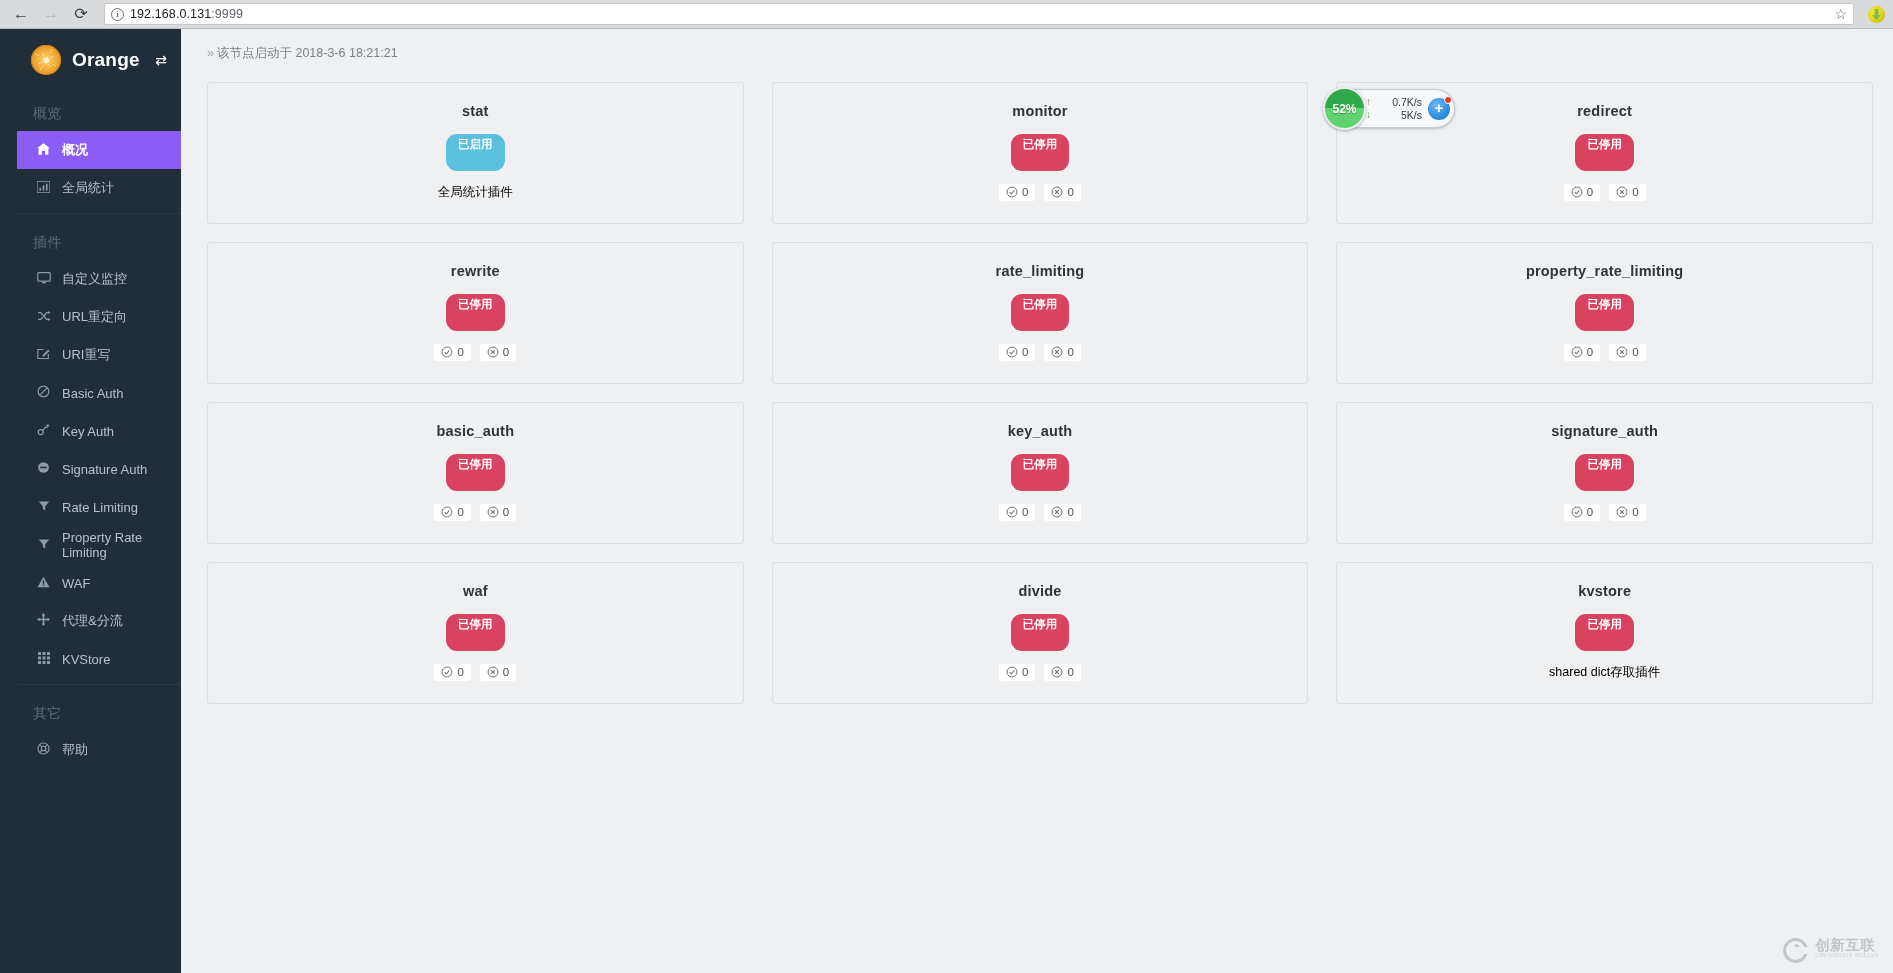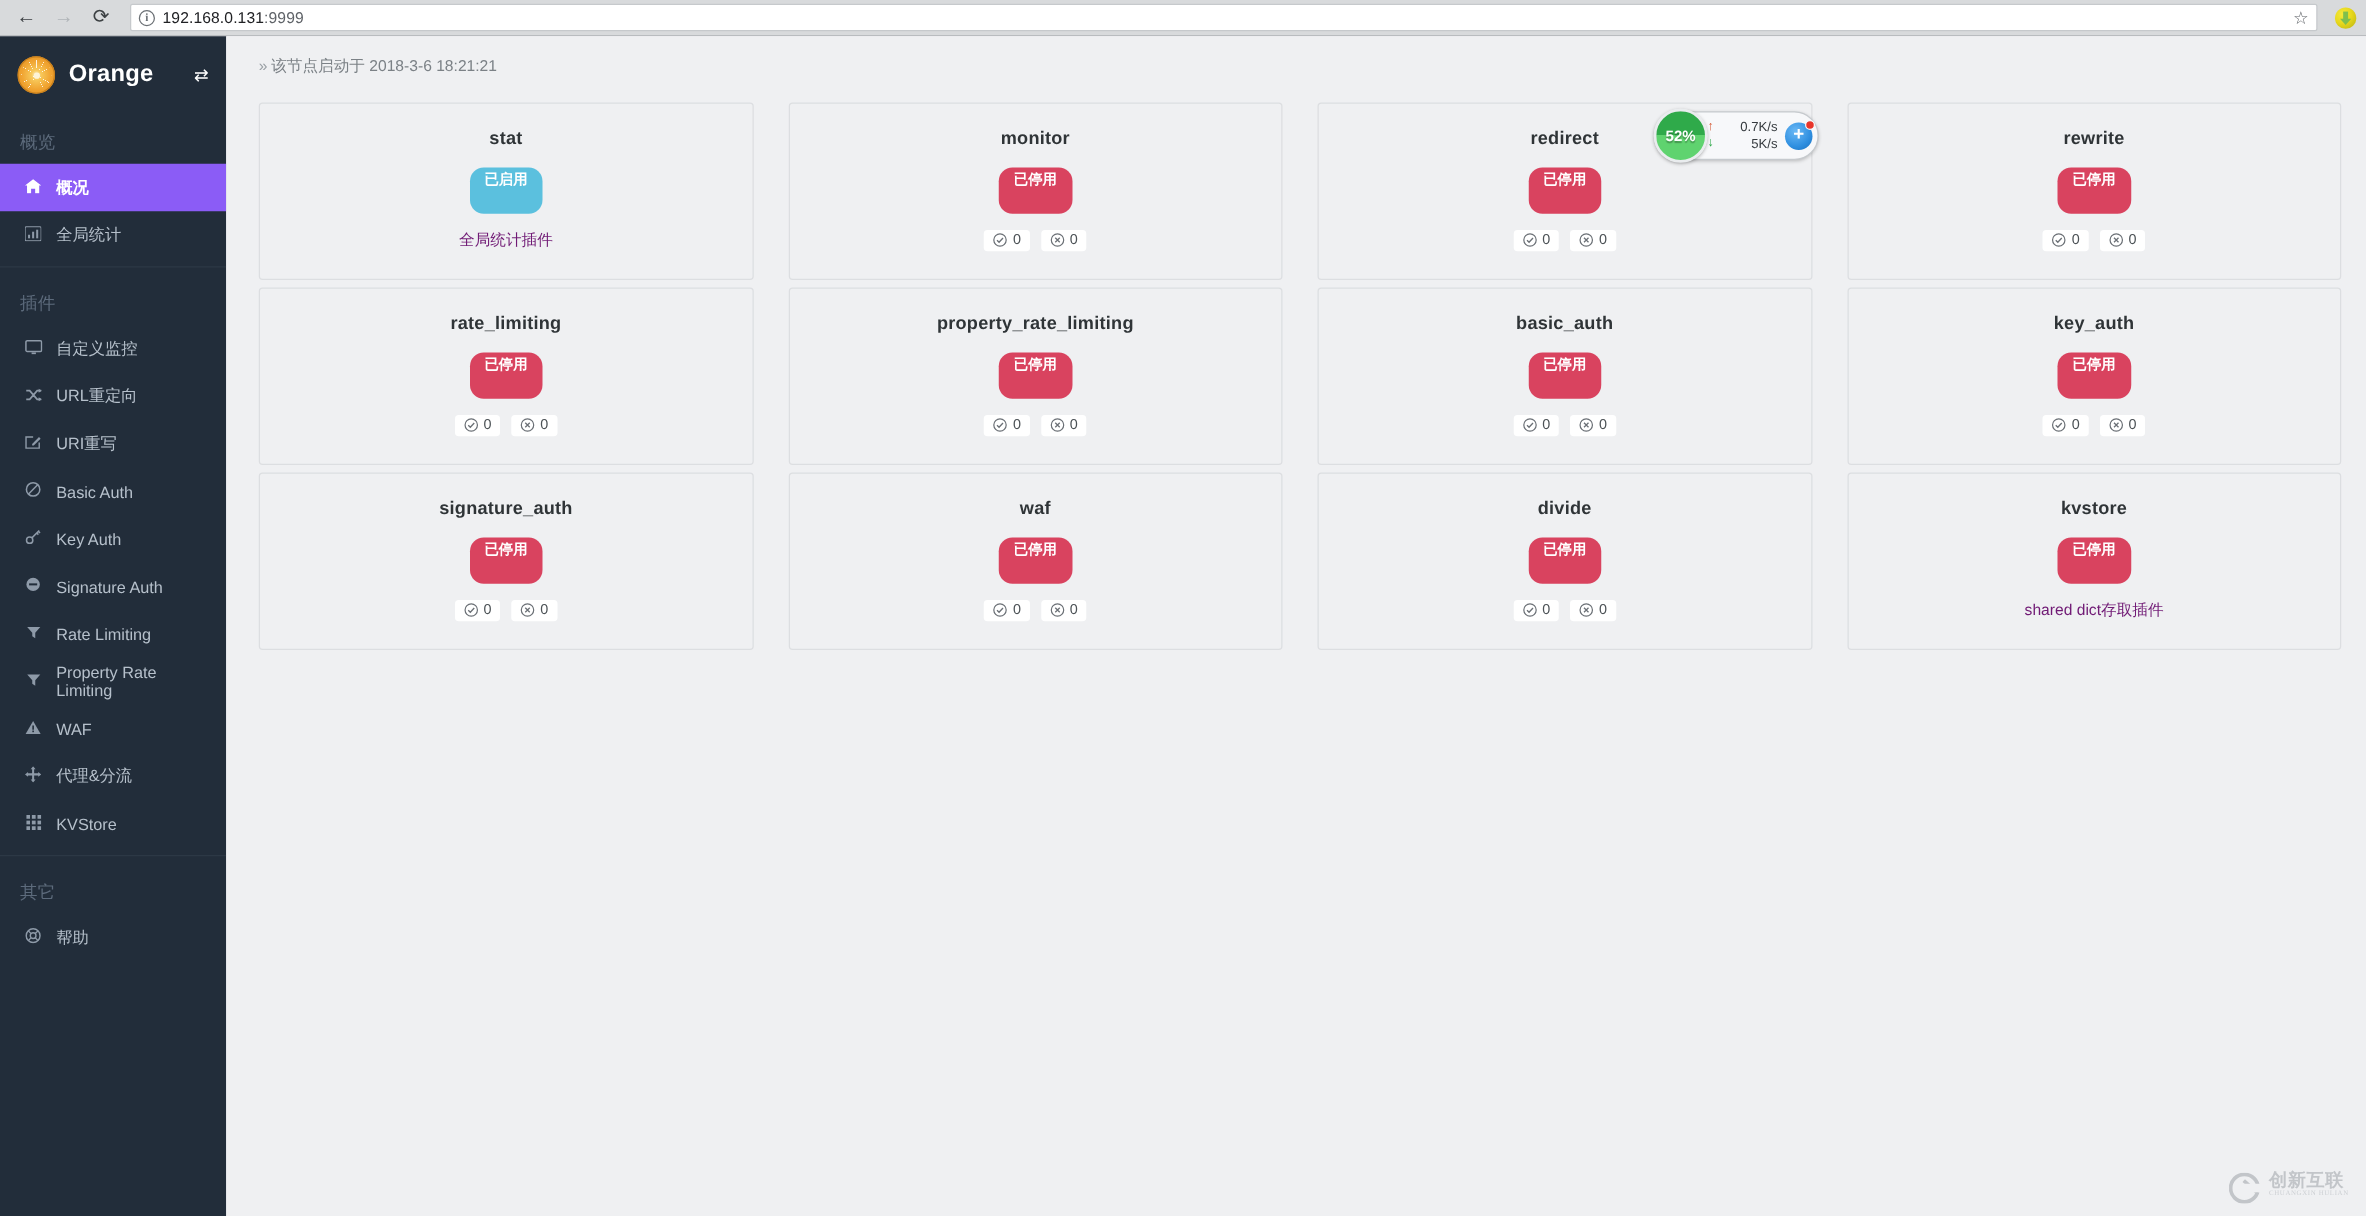--- a/index.html
+++ b/index.html
@@ -48,21 +48,21 @@
     background: #7fbf4d; clip-path: polygon(50% 0,100% 45%,72% 45%,72% 100%,28% 100%,28% 45%,0 45%);
     transform: scaleY(-1);
   }
 
   
   .app { display: flex; height: 944px; }
 
   
   .sidebar {
     width: 181px; flex: none; background: #222d3a;
-    height: 944px; overflow: hidden;
+    height: 944px; overflow: hidden; padding-left: 17px;
   }
   .brand {
     height: 62px; display: flex; align-items: center;
     padding: 0 14px; gap: 11px;
   }
   .orange-logo {
     width: 30px; height: 30px; border-radius: 50%; flex: none;
     background: radial-gradient(circle at 50% 50%, #fdf0c8 0%, #f7c85a 18%, #f0a330 55%, #e08a1e 100%);
     position: relative; box-shadow: 0 0 0 1px #c9801c inset;
   }
@@ -110,40 +110,40 @@
   }
   .page-title {
     font-size: 13px; font-weight: bold; color: #3d4348; margin-bottom: 11px;
   }
   .page-sub {
     font-size: 12.5px; color: #7b8186; margin-bottom: 20px;
   }
   .page-sub .chev { color: #9aa0a5; margin-right: 3px; }
 
   .grid {
-    display: grid; grid-template-columns: repeat(4, 1fr);
-    gap: 6px 28px;
+    display: grid; grid-template-columns: repeat(3, 1fr);
+    gap: 18px 28px;
   }
   .card {
     background: #eff0f2; border: 1px solid #dcdee1; border-radius: 3px;
     height: 142px; display: flex; flex-direction: column;
     align-items: center; padding-top: 20px;
   }
   .card-title {
     font-size: 14.5px; font-weight: bold; color: #2f3437; letter-spacing: .2px;
   }
   .badge {
     margin-top: 15px; border-radius: 11px; padding: 3px 12px 20px;
     font-size: 11.5px; color: #fff; font-weight: bold; line-height: 1.25;
   }
   .badge.on  { background: #5bc0de; }
   .badge.off { background: #d9435f; }
   .card-desc {
     margin-top: auto; margin-bottom: 22px;
-    font-size: 12.5px; color: #701a75;
+    font-size: 12.5px; color: #000000;
   }
   .counters {
     margin-top: auto; margin-bottom: 22px; display: flex; gap: 9px;
   }
   .counter {
     background: #fff; border-radius: 3px; padding: 2px 7px 3px;
     display: flex; align-items: center; gap: 4px;
     font-size: 11.5px; color: #4c5256;
   }
   .counter svg { display: block; }

